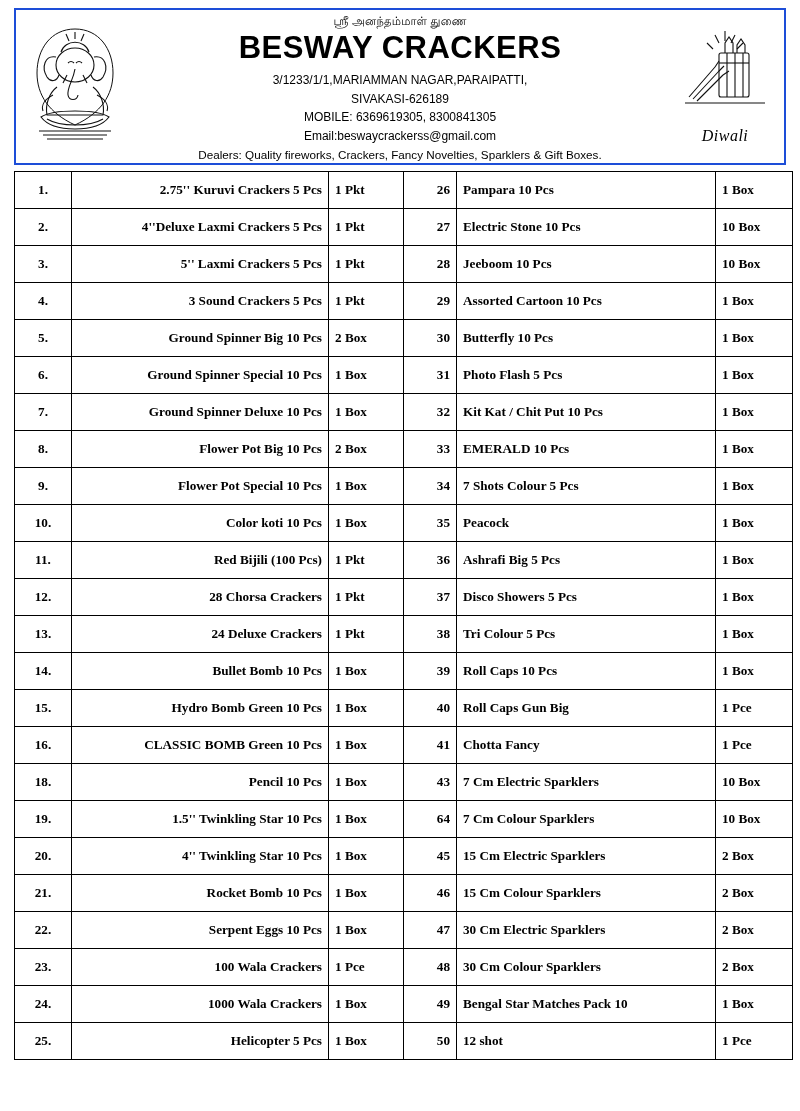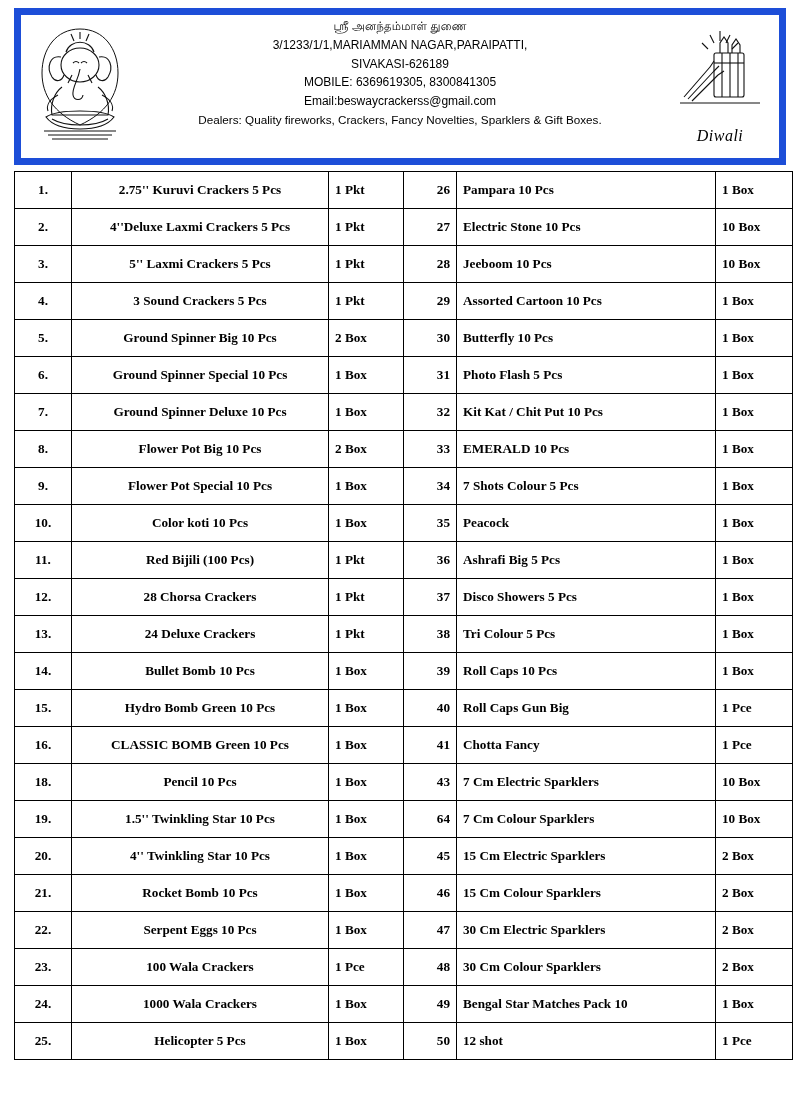--- a/index.html
+++ b/index.html
@@ -16,21 +16,21 @@
   .page {
     width: 800px;
     height: 1111px;
     position: relative;
     box-sizing: border-box;
     padding: 8px 14px 6px 14px;
   }
 
   
   .header-box {
-    border: 7px solid #1d4ed8;
+    border: 2px solid #1d4ed8;
     box-sizing: border-box;
     padding: 3px 4px 5px 4px;
     display: flex;
     align-items: stretch;
     height: 157px;
     position: relative;
   }
   .header-logo-left {
     width: 110px;
     display: flex;
@@ -108,21 +108,21 @@
     vertical-align: middle;
     overflow: hidden;
     white-space: nowrap;
   }
   td.c-sno {
     width: 44px;
     text-align: center;
   }
   td.c-name {
     width: 244px;
-    text-align: center;
+    text-align: right;
     padding-left: 9px;
   }
   td.c-qty {
     width: 62px;
     text-align: left;
     padding-left: 10px;
   }
   td.c-sno2 {
     width: 40px;
     text-align: right;
@@ -175,20 +175,21 @@
           <path d="M18 96 C24 92 34 90 52 90 C70 90 80 92 86 96 C80 104 68 108 52 108 C36 108 24 104 18 96 Z"></path>
           <path d="M24 98 q10 6 28 6 q18 0 28 -6"></path>
 
           <path d="M16 110 L88 110 M20 114 L84 114 M24 118 L80 118"></path>
         </g>
       </svg>
     </div>
 
     <div class="header-center">
       <div class="tamil-line">ஶ்ரீ அனந்தம்மாள் துணை</div>
+      <div class="shop-title">BESWAY CRACKERS</div>
       <div class="addr-line">3/1233/1/1,MARIAMMAN NAGAR,PARAIPATTI,</div>
       <div class="addr-line">SIVAKASI-626189</div>
       <div class="addr-line">MOBILE: 6369619305, 8300841305</div>
       <div class="addr-line">Email:beswaycrackerss@gmail.com</div>
       <div class="dealers-line">Dealers: Quality fireworks, Crackers, Fancy Novelties, Sparklers &amp; Gift Boxes.</div>
     </div>
 
     <div class="header-logo-right">
       <div class="diwali-badge">
         <svg width="100" height="96" viewBox="0 0 100 96" aria-hidden="true">

